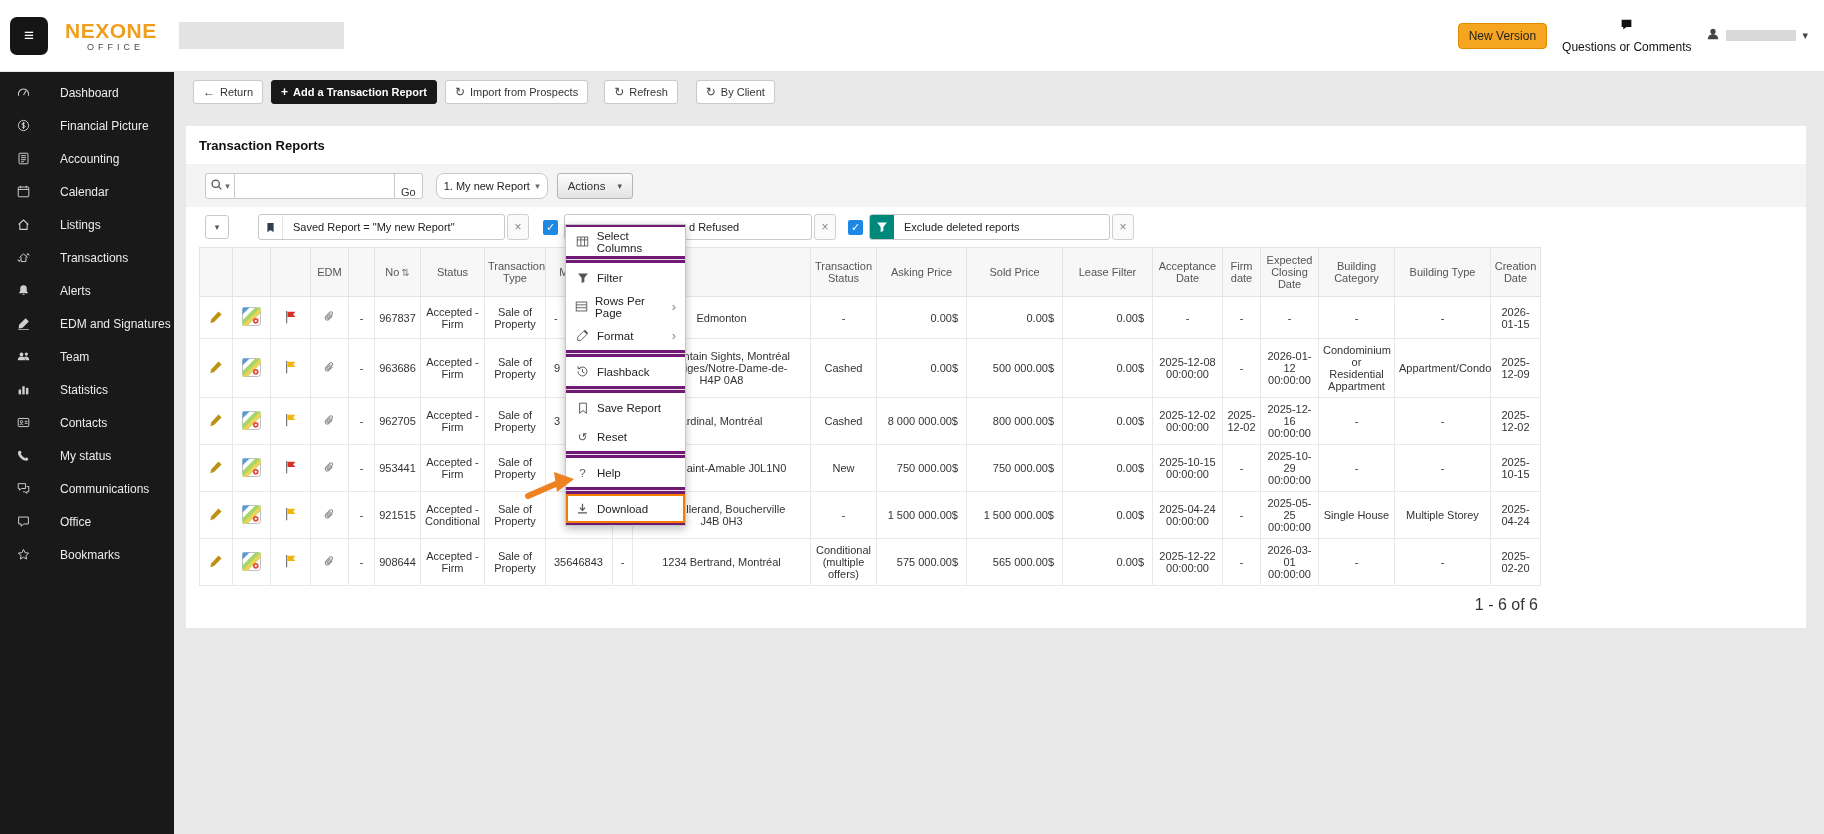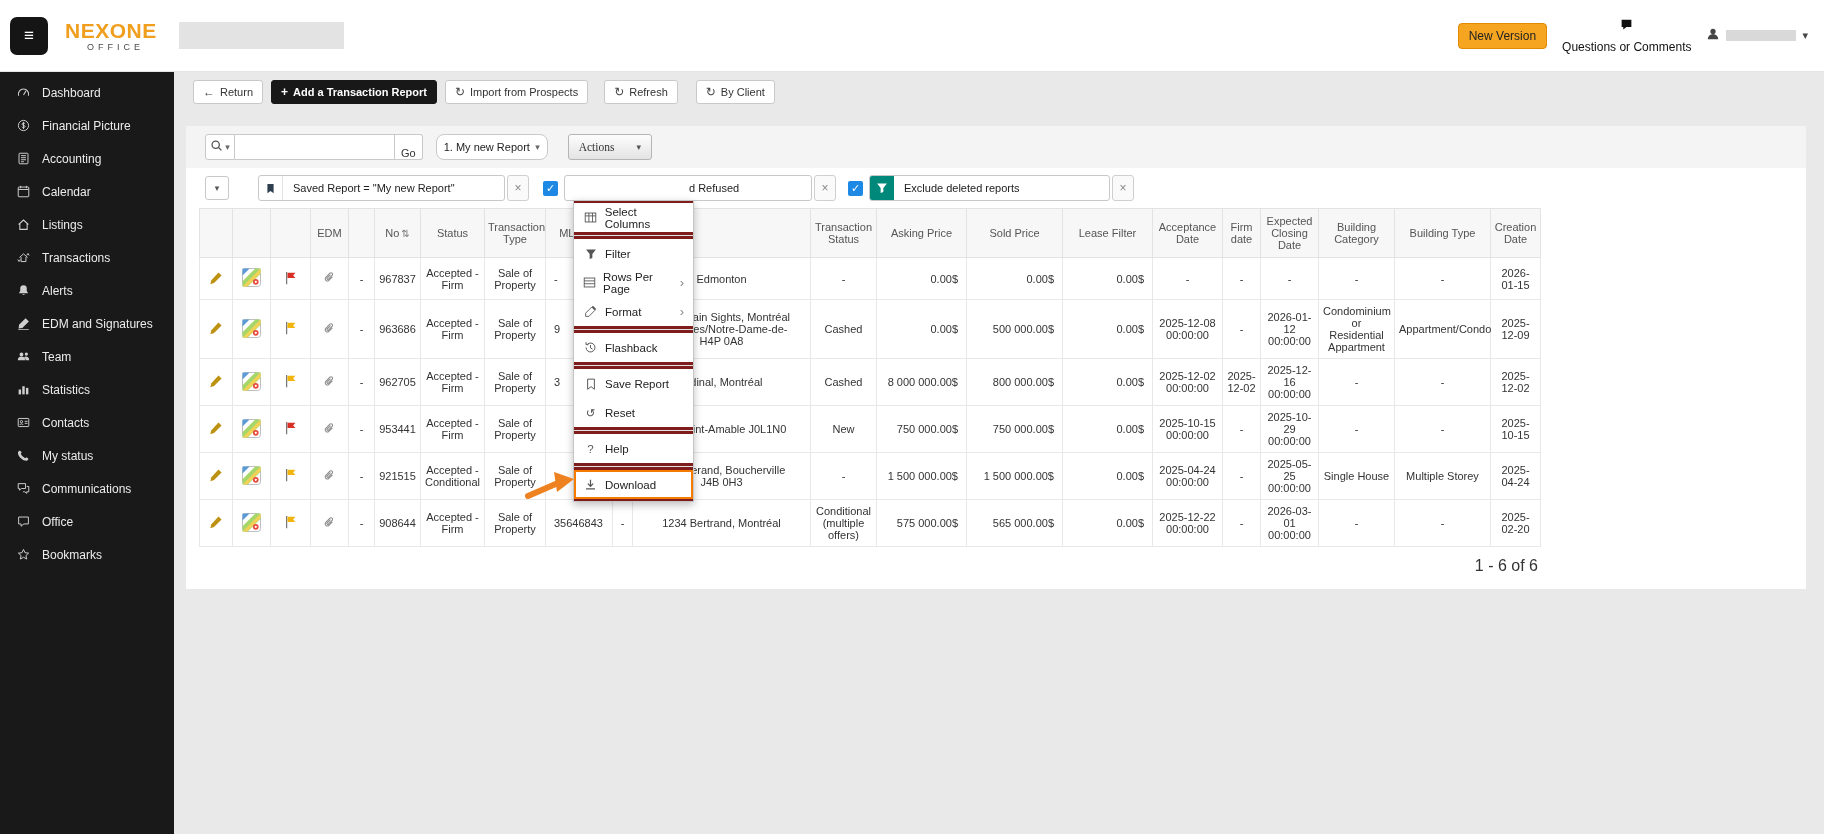--- a/index.html
+++ b/index.html
@@ -16,21 +16,21 @@
   .redact-org { width:165px; height:27px; margin-left:22px; }
   .redact-user { width:70px; height:11px; background:#d9d9d9; }
   .topbar-right { margin-left:auto; display:flex; align-items:center; gap:15px; padding-right:16px; }
   .new-version { background:#f6a521; border:1px solid #e08a00; border-radius:4px; padding:5px 10px; font-size:12px; color:#222; cursor:pointer; font-family:inherit; }
   .qc { display:flex; align-items:center; gap:6px; font-size:12px; color:#111; cursor:pointer;flex-direction:column; }
   .user { display:flex; align-items:center; gap:6px; cursor:pointer; }
   .user .caret { font-size:11px; color:#444; }
 
   
   .sidebar { position:absolute; top:72px; left:0; width:174px; bottom:0; background:#191919; padding-top:4px; z-index:5; }
-  .side-item { display:flex; align-items:center; gap:10px; padding-left:14px; height:33px; color:#ececec; font-size:12px; cursor:pointer; }
+  .side-item { display:flex; align-items:center; gap:28px; padding-left:14px; height:33px; color:#ececec; font-size:12px; cursor:pointer; }
   .side-item .icon { width:18px; display:flex; justify-content:center; color:#cfcfcf; font-size:13px; }
 
   
   .main { position:absolute; left:174px; top:72px; right:0; bottom:0; background:#e9e9e9; }
   .toolbar { margin:8px 0 0 19px; display:flex; align-items:center; }
   .tbtn { background:#fff; border:1px solid #c9c9c9; border-radius:3px; height:24px; padding:0 9px; font-size:11px; color:#333; display:inline-flex; align-items:center; gap:5px; cursor:pointer; font-family:inherit; }
   .tbtn .icon { font-size:12px; color:#444; display:flex; }
   .tbtn.dark { background:#181818; color:#fff; border-color:#181818; font-weight:bold; }
   .tbtn.dark .icon { color:#fff; }
   .ml8 { margin-left:8px; } .ml16 { margin-left:16px; } .ml18 { margin-left:18px; }
@@ -39,21 +39,21 @@
   .title-bar { padding:12px 13px 11px; border-bottom:1px solid #f0f0f0; }
   .title-bar h1 { font-size:13px; font-weight:bold; color:#111; }
 
   .search-row { background:#f4f4f4; height:42px; display:flex; align-items:center; padding-left:19px; }
   .sbtn-search { width:30px; height:26px; background:#fff; border:1px solid #c9c9c9; border-radius:3px 0 0 3px; display:flex; align-items:center; justify-content:center; gap:2px; cursor:pointer; }
   .sbtn-search .caret { font-size:9px; color:#666; }
   .search-input { width:160px; height:26px; border:1px solid #c9c9c9; border-left:none; font-size:11px; padding:0 6px; outline:none; }
   .go-btn { height:26px; padding:12px 6px; background:#fff; border:1px solid #c9c9c9; border-left:none; border-radius:0 3px 3px 0; font-size:11px; color:#333; cursor:pointer; font-family:inherit; }
   .report-select { margin-left:13px; width:112px; height:26px; border:1px solid #c9c9c9; border-radius:8px; background:#fff; display:flex; align-items:center; justify-content:space-between; padding:0 7px; font-size:11px; cursor:pointer; }
   .report-select .caret { font-size:9px; color:#666; }
-  .actions-btn { margin-left:20px; height:26px; padding:0 10px; font-size:11.5px; color:#333; background:linear-gradient(#fdfdfd,#e3e3e3); border:1px solid #b5b5b5; border-radius:3px; display:flex; align-items:center; gap:22px; cursor:pointer; font-family:Liberation Serif, serif; }
+  .actions-btn { margin-left:9px; height:26px; padding:0 10px; font-size:11.5px; color:#333; background:linear-gradient(#fdfdfd,#e3e3e3); border:1px solid #b5b5b5; border-radius:3px; display:flex; align-items:center; gap:12px; cursor:pointer; font-family:Liberation Sans, sans-serif; }
   .actions-btn .caret { font-size:9px; color:#555; }
 
   .chips-row { height:40px; background:#fff; display:flex; align-items:center; padding-left:19px; }
   .caret-btn { width:24px; height:24px; background:#fff; border:1px solid #c9c9c9; border-radius:3px; font-size:9px; color:#555; display:flex; align-items:center; justify-content:center; cursor:pointer; }
   .chip { display:flex; align-items:stretch; border:1px solid #c9c9c9; background:#fff; height:26px; border-radius:3px; overflow:hidden; }
   .chip-icon { width:24px; display:flex; align-items:center; justify-content:center; border-right:1px solid #e3e3e3; color:#2f3e4e; }
   .chip-icon.teal { background:#00897b; color:#fff; border-right:none; }
   .chip-text { display:flex; align-items:center; padding:0 10px; font-size:11px; color:#222; white-space:nowrap; }
   .chip1 { margin-left:29px; width:247px; }
   .chip2 { margin-left:6px; width:248px; }
@@ -70,21 +70,21 @@
   td { border:1px solid #e8e8e8; padding:5px 4px; text-align:center; vertical-align:middle; height:42px; }
   td.num { text-align:right; padding-right:8px; }
   td.left { text-align:left; padding-left:8px; }
   td.address { white-space:pre-line; }
   .rowicon { display:inline-flex; cursor:pointer; }
   .flag-red { color:#d93025; }
   .flag-yellow { color:#f2b50d; }
   .pagination { width:1341px; margin-left:13px; text-align:right; padding:10px 2px 14px; font-size:16px; color:#333; }
 
   
-  .menu { position:absolute; left:565px; top:200px; width:121px; background:#7f1d1d; border:1px solid #c5c5c5; box-shadow:0 3px 8px rgba(0,0,0,.25); z-index:40; padding:2px 0;margin-left:8px; }
+  .menu { position:absolute; left:565px; top:224px; width:121px; background:#701a75; border:1px solid #c5c5c5; box-shadow:0 3px 8px rgba(0,0,0,.25); z-index:40; padding:2px 0; }
   .menu-item { display:flex; align-items:center; gap:7px; padding:0 9px; height:29px; font-size:11.5px; color:#222; cursor:pointer; background:#fff; }
   .menu-item .icon { width:15px; display:flex; justify-content:center; color:#555; }
   .menu-item .sub { margin-left:auto; color:#888; font-size:13px; }
   .menu-item.highlight { outline:2px solid #f57c00; outline-offset:-2px; }
   .menu-sep { height:1px; background:#e2e2e2; margin:3px 0; }
 
   .annotation-arrow { position:absolute; left:524px; top:470px; z-index:50; }
 </style>
 </head>
 <body>
@@ -273,20 +273,23 @@
       <span class="icon">↻</span>
       <span>Refresh</span>
     </button>
     <button class="tbtn ml18">
       <span class="icon">↻</span>
       <span>By Client</span>
     </button>
   </div>
 
   <div class="content-card">
+    <div class="title-bar">
+      <h1>Transaction Reports</h1>
+    </div>
 
     <div class="search-row">
       <button class="sbtn-search">
         <span><svg viewBox="0 0 16 16" width="13" height="13">
               <circle cx="7" cy="7" r="4.5" fill="none" stroke="#555" stroke-width="1.6"></circle>
               <line x1="10.5" y1="10.5" x2="14" y2="14" stroke="#555" stroke-width="1.6"></line>
             </svg></span>
         <span class="caret">▾</span>
       </button>
       <input class="search-input" value="" style="">

